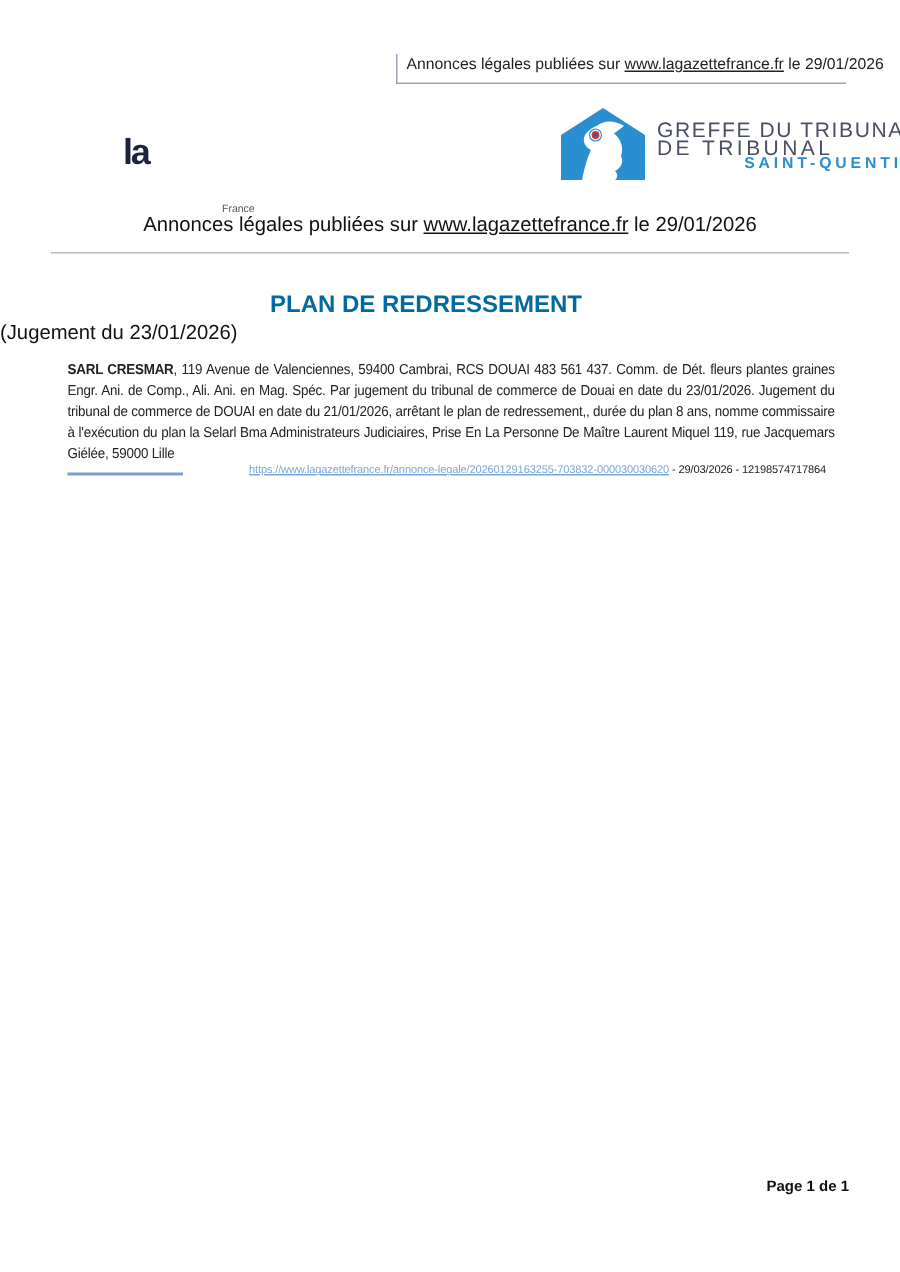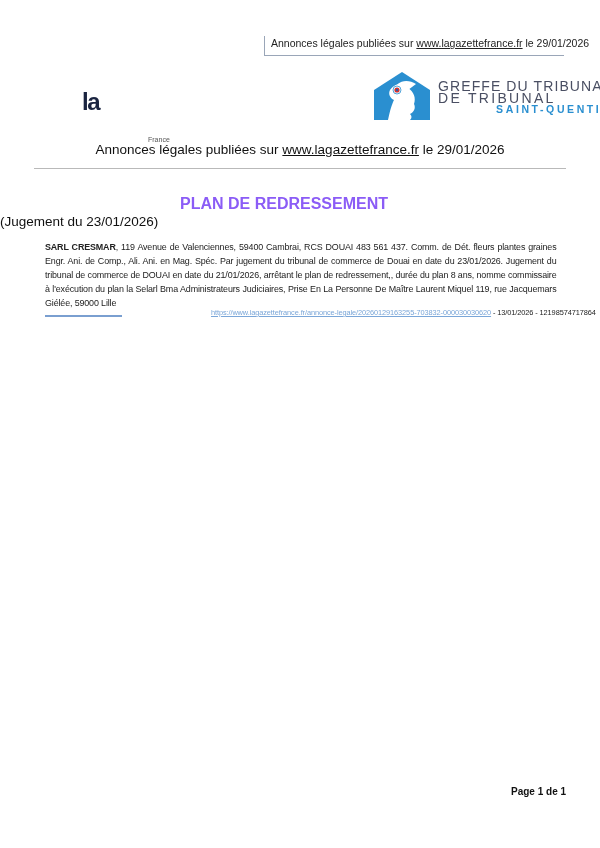--- a/index.html
+++ b/index.html
@@ -37,42 +37,42 @@
     .sub-header {
       position: absolute; left: 0; top: 142px; width: 600px; text-align: center;
       font-size: 13.5px; color: #111;
     }
     .sub-header a { color: #111; text-decoration: underline; }
 
     .divider { position: absolute; left: 34px; top: 168px; width: 532px; height: 1px; background: #b9b9b9; }
 
     .doc-title {
       position: absolute; left: 0; top: 195px; width: 568px; text-align: center;
-      font-size: 16px; font-weight: bold; color: #8b5cf6;
+      font-size: 16px; font-weight: bold; color: #0369a1;
     }
     .doc-subtitle {
       position: absolute; left: 0; top: 214px; width: 600px; text-align: left;
       font-size: 13.5px; color: #111;
     }
 
     .notice-body {
       position: absolute; left: 45px; top: 240px; width: 512px;
       font-family: "Liberation Sans", sans-serif; font-size: 9.6px; line-height: 14px;
       text-align: justify; color: #222; letter-spacing: -0.15px; transform: scaleX(0.93); transform-origin: left top;
       width: 550px;
     }
     .notice-body b { font-weight: bold; }
 
     .blue-rule { position: absolute; left: 45px; top: 315px; width: 77px; height: 2px; background: #7a9fd0; }
 
     .ref-line {
       position: absolute; left: 166px; top: 308px; white-space: nowrap;
       font-size: 7.4px; color: #222; letter-spacing: -0.1px;
     }
-    .ref-line a { color: #7aa6d8; text-decoration: underline; margin-left: 45px; }
+    .ref-line a { color: #7aa6d8; text-decoration: underline; }
 
     .page-number {
       position: absolute; left: 511px; top: 770px; font-size: 10px; font-weight: bold; color: #111; margin-top: 16px;
     }
   </style>
 </head>
 <body>
 
 <div class="top-header">
   <span>Annonces légales publiées sur </span><a>www.lagazettefrance.fr</a><span> le 29/01/2026</span>
@@ -108,16 +108,16 @@
 <div class="doc-title">PLAN DE REDRESSEMENT</div>
 <div class="doc-subtitle">(Jugement du 23/01/2026)</div>
 
 <div class="notice-body">
   <b>SARL CRESMAR</b><span>, 119 Avenue de Valenciennes, 59400 Cambrai, RCS DOUAI 483 561 437. Comm. de Dét. fleurs plantes graines Engr. Ani. de Comp., Ali. Ani. en Mag. Spéc. Par jugement du tribunal de commerce de Douai en date du 23/01/2026. Jugement du tribunal de commerce de DOUAI en date du 21/01/2026, arrêtant le plan de redressement,, durée du plan 8 ans, nomme commissaire à l'exécution du plan la Selarl Bma Administrateurs Judiciaires, Prise En La Personne De Maître Laurent Miquel 119, rue Jacquemars Giélée, 59000 Lille</span>
 </div>
 
 <div class="blue-rule"></div>
 
 <div class="ref-line">
-  <a>https://www.lagazettefrance.fr/annonce-legale/20260129163255-703832-000030030620</a><span> - 13/01/2026 - </span><span>12198574717864</span>
+  <a>https://www.lagazettefrance.fr/annonce-legale/20260129163255-703832-000030030620</a><span> - 29/03/2026 - </span><span>12198574717864</span>
 </div>
 
 <div class="page-number">Page 1 de 1</div>
 
 </body></html>

